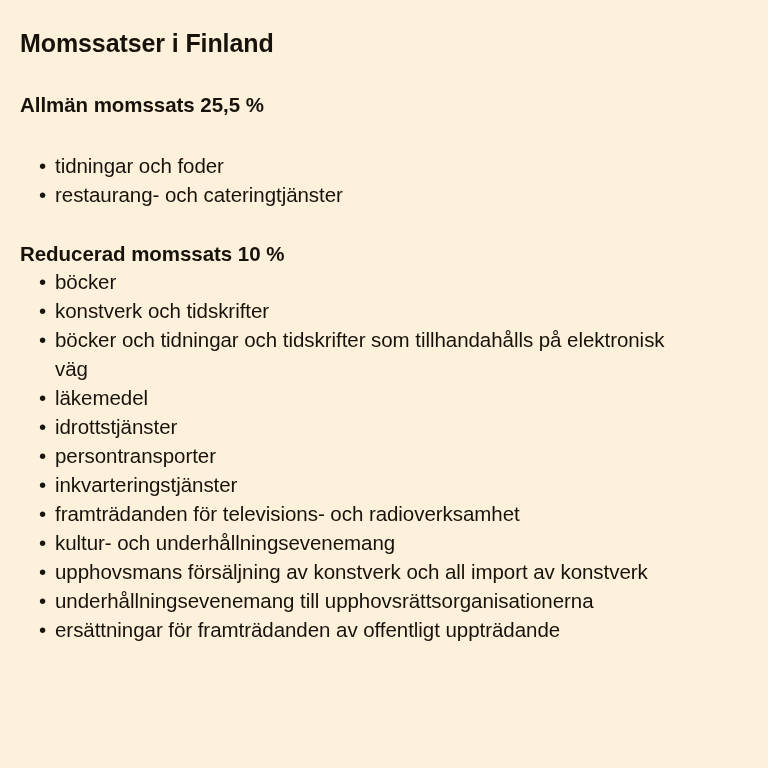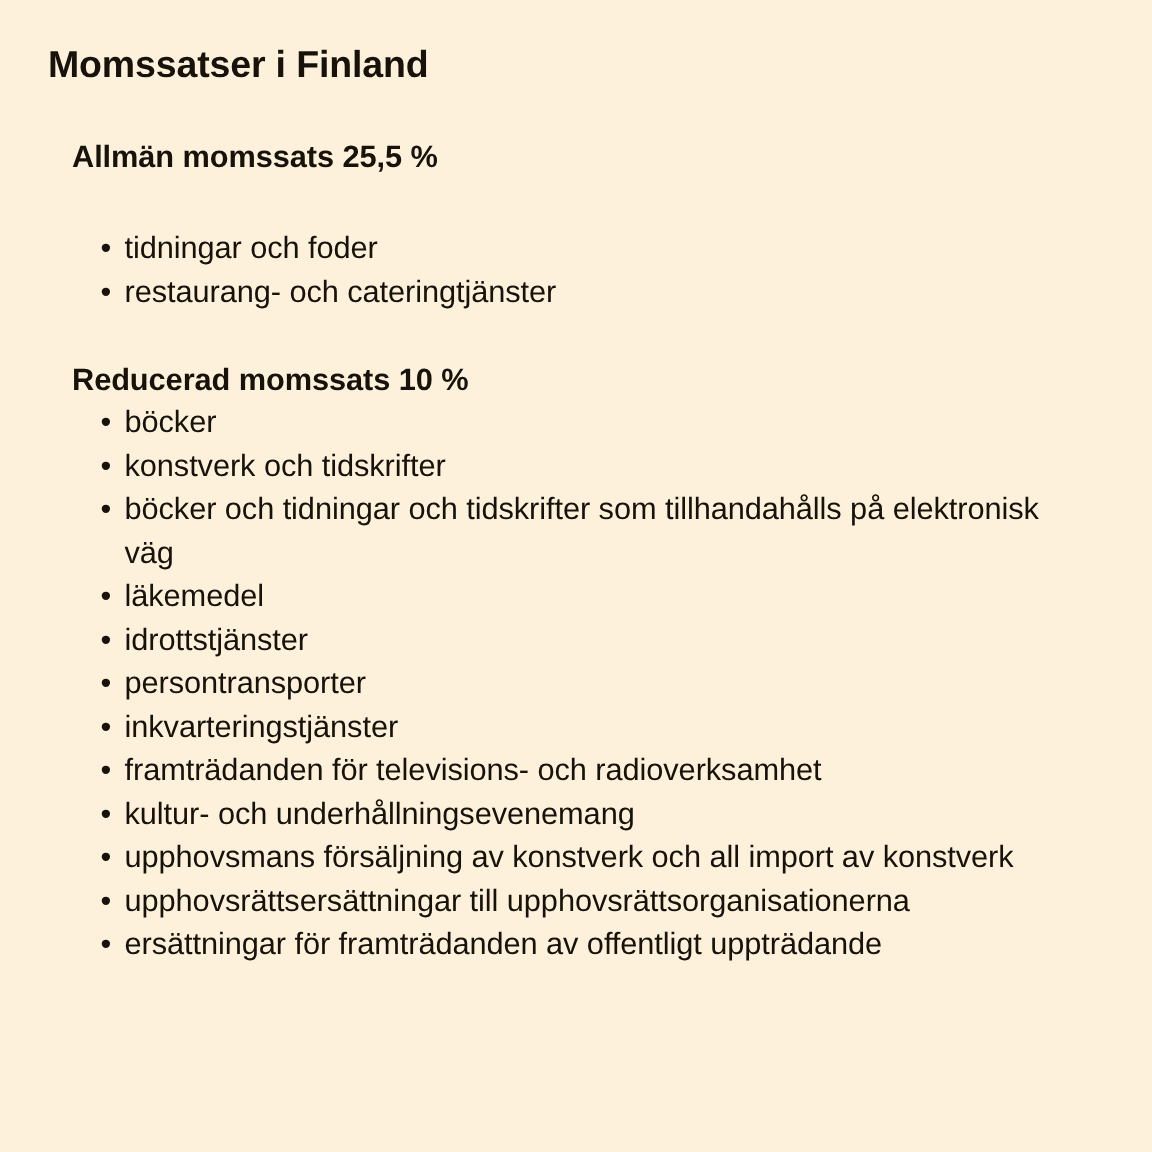--- a/index.html
+++ b/index.html
@@ -14,35 +14,35 @@
     font-family: "Liberation Sans", "DejaVu Sans", sans-serif;
     color: #1a1208;
     overflow: hidden;
   }
 
   #page {
     box-sizing: border-box;
     width: 768px;
     height: 624px;
     background: #fdf1dc;
-    padding: 26px 40px 0 32px;
+    padding: 26px 40px 0 20px;
   }
 
   .page-title {
     font-size: 25px;
     font-weight: bold;
     letter-spacing: -0.1px;
     line-height: 1.2;
     margin: 0 0 0 0;
     padding-top: 2px;
     color: #17120a;
   }
 
   .section {
-    margin: 16px;
+    margin: 0;
   }
 
   .section-general {
     margin-top: 34px;
   }
 
   .section-reduced-14 {
     margin-top: 33px;
   }
 
@@ -150,21 +150,21 @@
       <li>
         <span class="bullet-marker">•</span>
         <span class="item-text">kultur- och underhållningsevenemang</span>
       </li>
       <li>
         <span class="bullet-marker">•</span>
         <span class="item-text">upphovsmans försäljning av konstverk och all import av konstverk</span>
       </li>
       <li>
         <span class="bullet-marker">•</span>
-        <span class="item-text">upphovsrättsersättningar till upphovsrättsorganisationerna</span>
+        <span class="item-text">underhållningsevenemang till upphovsrättsorganisationerna</span>
       </li>
       <li>
         <span class="bullet-marker">•</span>
         <span class="item-text">ersättningar för framträdanden av offentligt uppträdande</span>
       </li>
     </ul>
   </div>
 
 </div>
 

